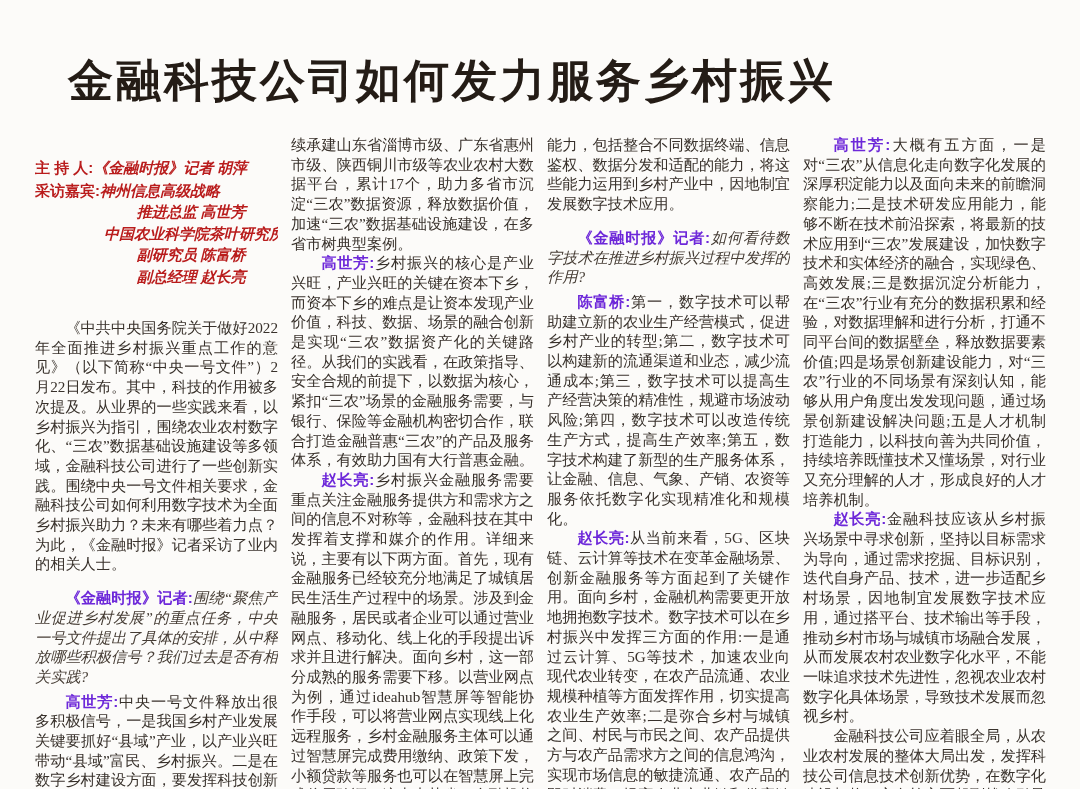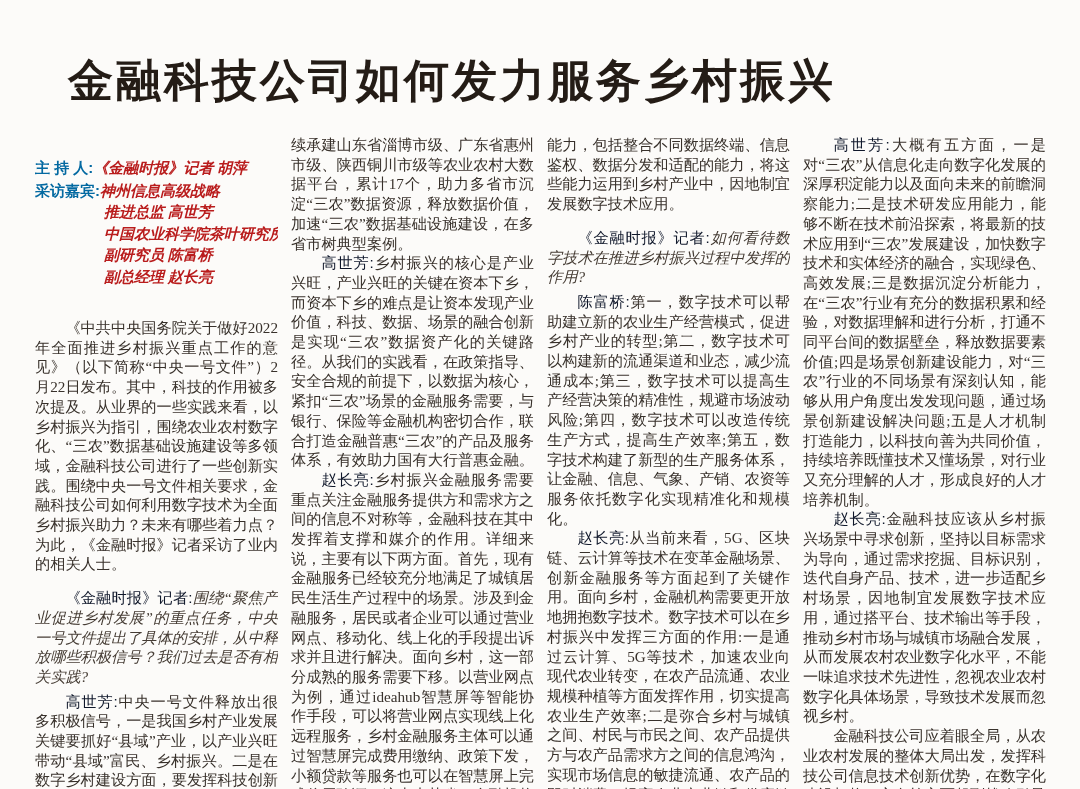--- a/index.html
+++ b/index.html
@@ -42,39 +42,39 @@
   .intro {
     margin: 22px 0 30px 0;
     font-size: 15px;
     line-height: 21.5px;
     text-align: left;
   }
   .intro-line { white-space: nowrap; }
   .intro-label {
     font-family: "Liberation Sans", "DejaVu Sans", sans-serif;
     font-weight: 700;
-    color: #0369a1;
+    color: #b91c1c;
   }
-  .intro-cont { padding-left: 69px; }
+  .intro-cont { padding-left: 69px; text-align: center; }
   .kai {
     font-style: italic;
     color: #b91c1c;
     font-weight: bold;
   }
   p.block { margin: 0; }
   p.indent { text-indent: 2em; }
   p.question {
     margin: 14px 0 5px 0;
     text-indent: 2em;
   }
   .lead {
     font-family: "Liberation Sans", "DejaVu Sans", sans-serif;
-    font-weight: 400;
+    font-weight: 700;
     font-style: normal;
-    color: #0f172a;
+    color: #6d28d9;
   }
   p.question .qtext {
     font-style: italic;
     color: #453c34;
   }
 </style>
 </head>
 <body>
 
 <div class="page">

